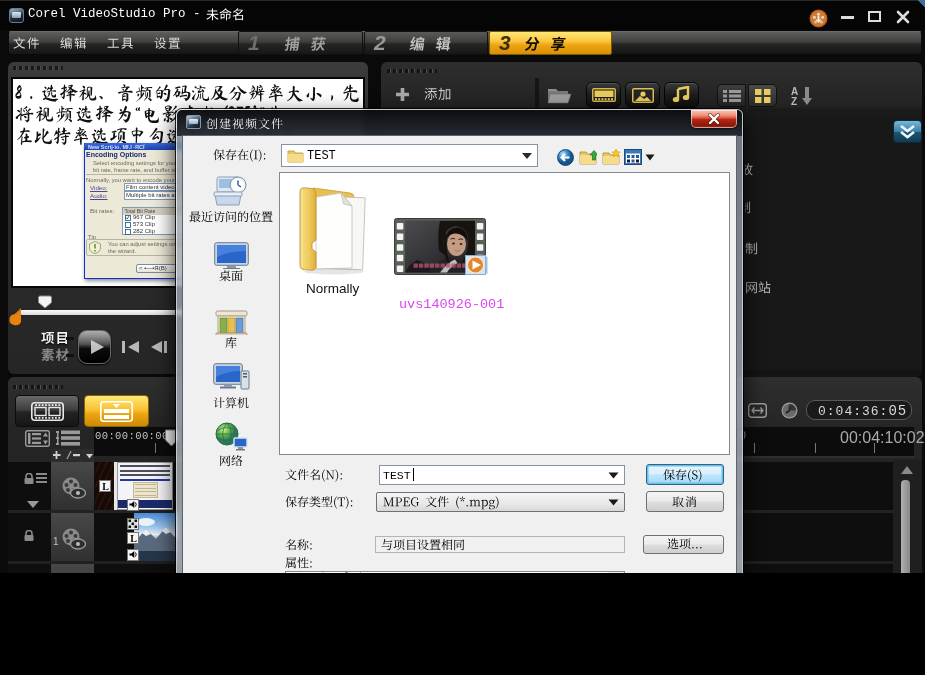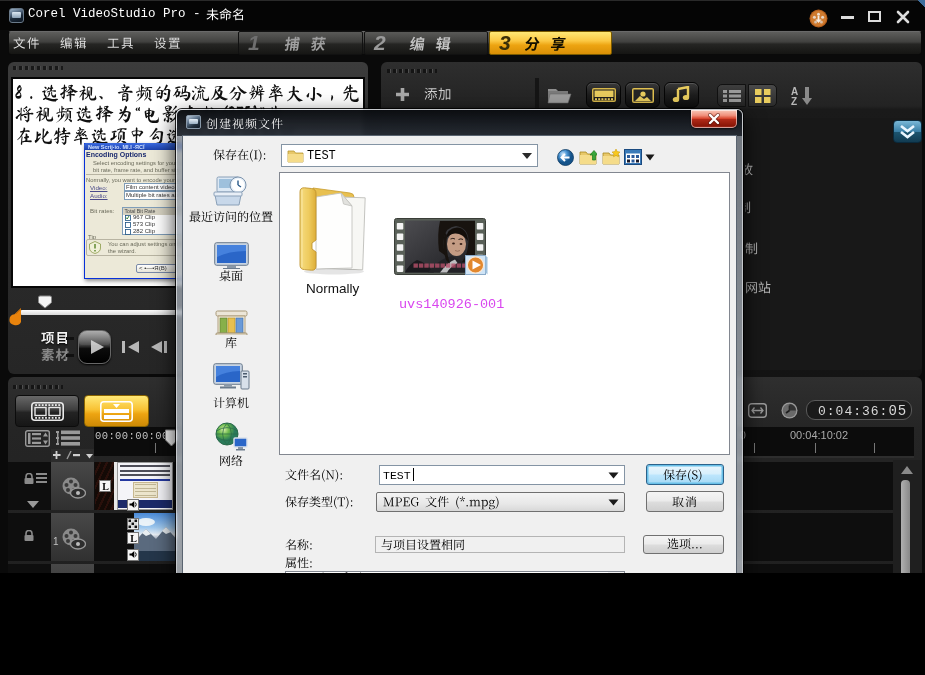--- a/index.html
+++ b/index.html
@@ -386,21 +386,21 @@
         <rect x="5" y="12" width="19" height="3.6"></rect>
       </g>
     </svg>
 <div class="abs" style="left:94px;top:427px;width:820px;height:29px;background:#0c0c0c"></div>
 <div class="abs" style="left:95px;top:430px;font-family:'Liberation Mono',monospace;font-size:10.5px;color:#c4c4c4;letter-spacing:0.4px">00:00:00:00</div>
 <svg class="abs" style="left:164px;top:429px" width="15" height="18">
       <path d="M1.5 1 h12 v10 L7.5 17 L1.5 11 Z" fill="#f2f2f2" stroke="#888"></path>
     </svg>
 <div class="abs" style="left:155px;top:443px;width:1px;height:10px;background:#777"></div>
 <div class="abs" style="left:740px;top:429px;font-size:10.5px;color:#aaa">0</div>
-<div class="abs" style="left:790px;top:429px;font-size:11px;color:#aaa">00:04:10:02</div>
+<div class="abs" style="left:840px;top:429px;font-size:16px;color:#aaa">00:04:10:02</div>
 <div class="abs" style="left:754px;top:443px;width:1px;height:10px;background:#777"></div>
 <div class="abs" style="left:815px;top:443px;width:1px;height:10px;background:#777"></div>
 <div class="abs" style="left:874px;top:443px;width:1px;height:10px;background:#777"></div>
 <div class="abs" style="left:51px;top:449px;width:43px;height:13px;background:#2c2c2c"></div>
 <svg class="abs" style="left:53px;top:451px" width="40" height="10">
       <g fill="#cfcfcf">
 <path d="M3.5 0 v8 M0 4 h7.5" stroke="#cfcfcf" stroke-width="1.8"></path>
 <path d="M14 8 L18 0" stroke="#9a9a9a" stroke-width="1.4"></path>
 <rect x="20" y="3" width="7" height="2.2"></rect>
 <path d="M33 3 h7 l-3.5 4.5 Z"></path>

